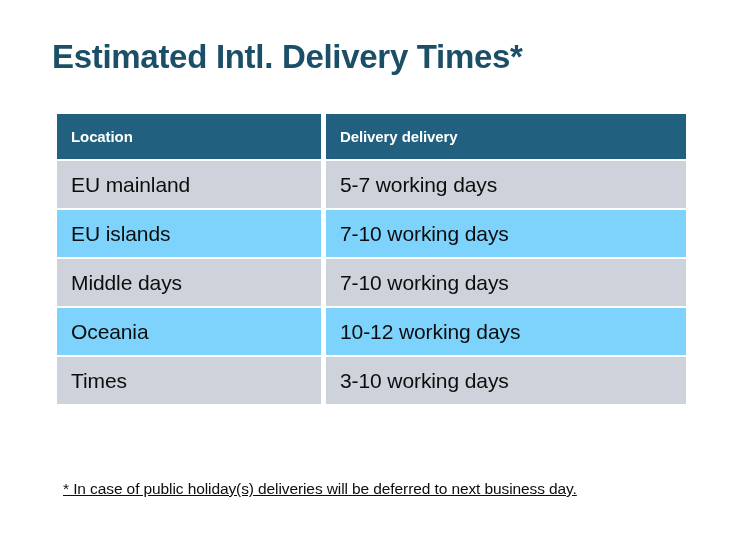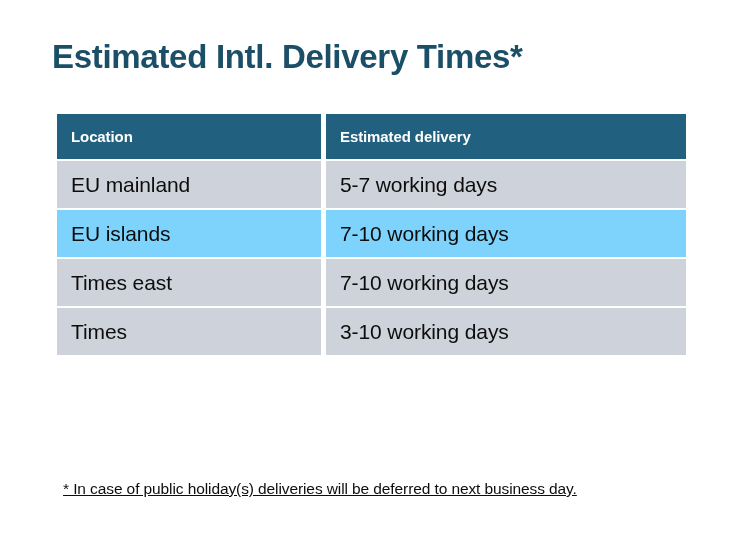--- a/index.html
+++ b/index.html
@@ -94,35 +94,39 @@
   <div class="page-title">Estimated Intl. Delivery Times*</div>
 
   <table class="delivery-table">
     <colgroup>
       <col class="col-location">
       <col class="col-delivery">
     </colgroup>
     <thead>
       <tr class="header-row">
         <th>Location</th>
-        <th>Estimated delivery</th>
+        <th>Delivery delivery</th>
       </tr>
     </thead>
     <tbody>
       <tr class="row-dark">
         <td>EU mainland</td>
         <td>5-7 working days</td>
       </tr>
       <tr class="row-light">
         <td>EU islands</td>
         <td>7-10 working days</td>
       </tr>
       <tr class="row-dark">
-        <td>Times east</td>
+        <td>Middle days</td>
         <td>7-10 working days</td>
+      </tr>
+      <tr class="row-light">
+        <td>Oceania</td>
+        <td>10-12 working days</td>
       </tr>
       <tr class="row-dark">
         <td>Times</td>
         <td>3-10 working days</td>
       </tr>
     </tbody>
   </table>
 
   <div class="footnote">* In case of public holiday(s) deliveries will be deferred to next business day.</div>
 

